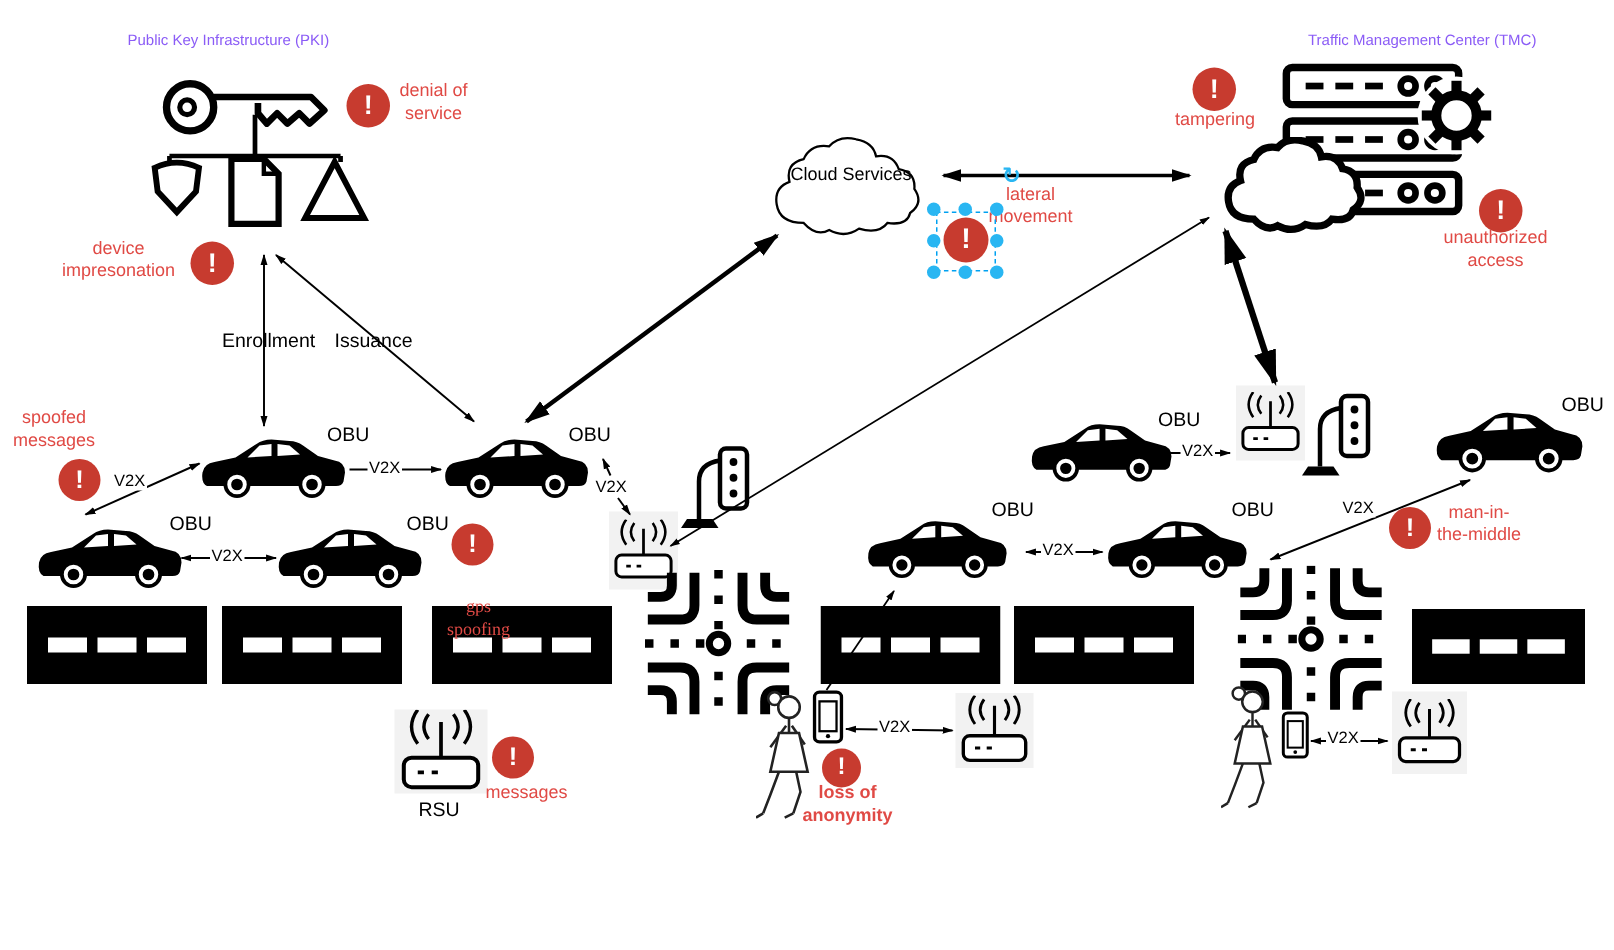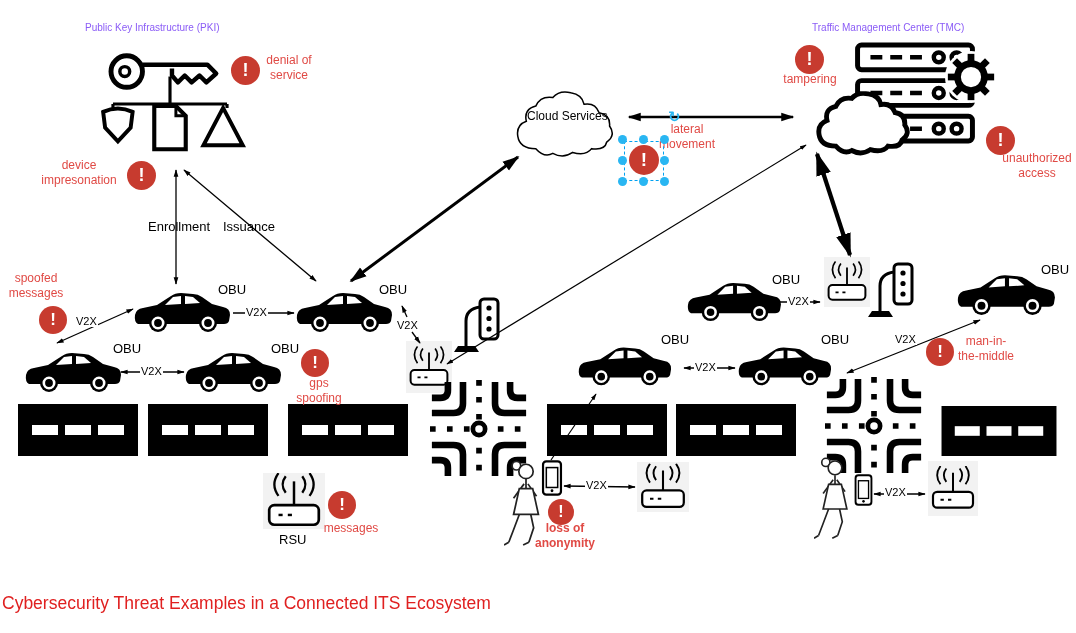--- a/index.html
+++ b/index.html
@@ -131,21 +131,21 @@
       <path d="M64,62 H86 L96,72 V106 H64 Z" fill="#fff" stroke="#000" stroke-width="4.2"></path>
       <path d="M86,62 V72 H96" fill="none" stroke="#000" stroke-width="3"></path>
       <polygon points="134,64 114,102 154,102" fill="#fff" stroke="#000" stroke-width="4"></polygon>
     </symbol>
   </defs>
 </svg>
 
 <div class="page">
 
   <div class="sec-title" style="left:85px;top:22px;">Public Key Infrastructure (PKI)</div>
-  <div class="sec-title" style="left:812px;top:22px;">Traffic Management Center (TMC)</div>
+  <div class="sec-title" style="left:872px;top:22px;">Traffic Management Center (TMC)</div>
 
   <svg class="icon" style="left:90px;top:45px;" width="160" height="118" viewBox="0 0 160 120">
       <use href="#sym-pki"></use>
     </svg>
   <div class="lbl" style="left:148px;top:219px;">Enrollment</div>
   <div class="lbl" style="left:223px;top:219px;">Issuance</div>
 
   <svg class="icon" style="left:852px;top:42px;" width="126" height="102" viewBox="0 0 122 103">
       <use href="#sym-server"></use>
     </svg>
@@ -340,42 +340,41 @@
     <span>denial of</span>
       <span>service</span>
     </div>
   <div class="threat" style="left:35px;top:158px;width:88px;">
     <span>device</span>
       <span>impresonation</span>
     </div>
   <div class="threat" style="left:766px;top:72px;width:88px;">
     <span>tampering</span>
     </div>
-  <div class="threat" style="left:957px;top:151px;width:80px;margin-left:40px;">
+  <div class="threat" style="left:957px;top:151px;width:80px;">
     <span>unauthorized</span>
       <span>access</span>
     </div>
   <div class="threat" style="left:655px;top:122px;width:64px;">
     <span>lateral</span>
       <span>movement</span>
     </div>
   <div class="threat" style="left:5px;top:271px;width:62px;">
     <span>spoofed</span>
       <span>messages</span>
     </div>
-  <div class="threat" style="left:288px;top:376px;width:62px;">
+  <div class="threat" style="left:288px;top:397px;width:62px;font-family:Liberation Serif, serif;">
     <span>gps</span>
       <span>spoofing</span>
     </div>
   <div class="threat" style="left:316px;top:521px;width:70px;">
     <span>messages</span>
     </div>
   <div class="threat" style="left:950px;top:334px;width:72px;">
     <span>man-in-</span>
       <span>the-middle</span>
     </div>
   <div class="threat" style="left:530px;top:521px;width:70px;font-weight:bold;">
     <span>loss of</span>
       <span>anonymity</span>
     </div>
 
-  <div class="main-title" style="left:2px;top:593px;">Cybersecurity Threat Examples in a Connected ITS Ecosystem</div>
 </div>
 
 </body></html>

